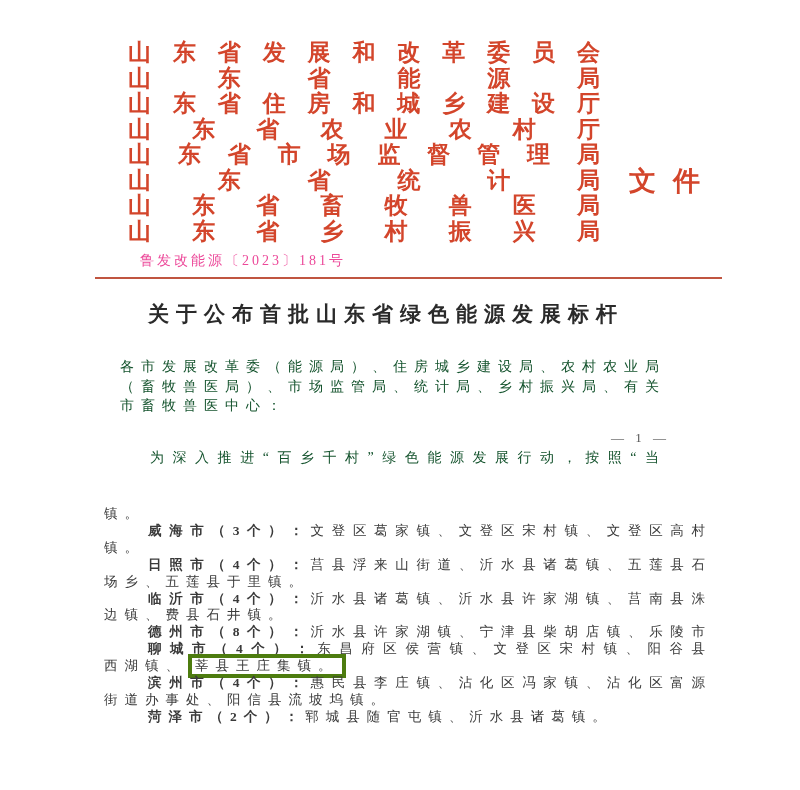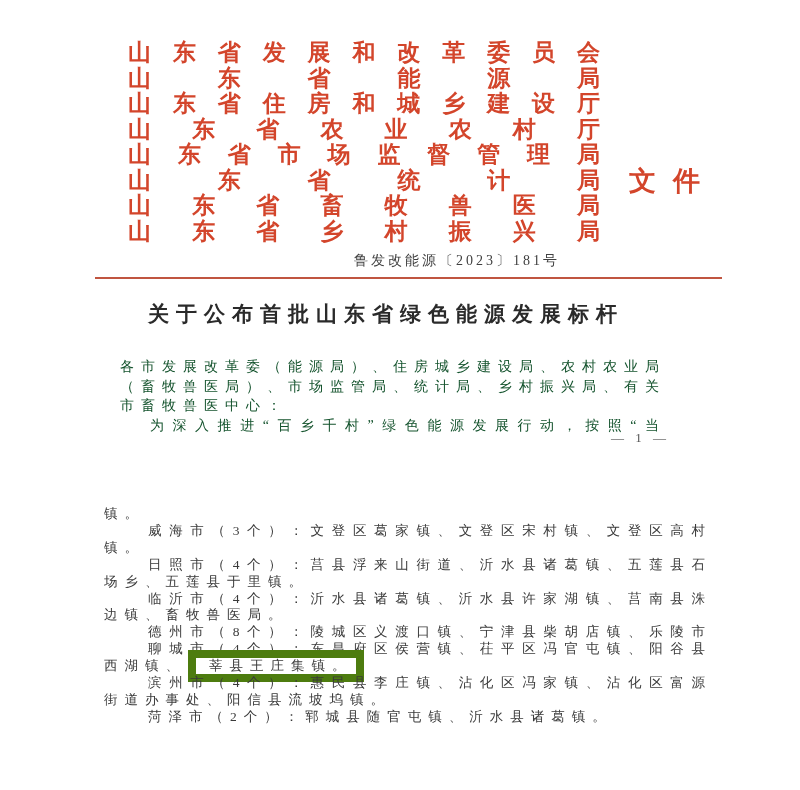--- a/index.html
+++ b/index.html
@@ -22,60 +22,60 @@
   .char-justify{display:flex;justify-content:space-between;}
 
   .doc-type{
     position:absolute;left:629px;top:125px;
     font-size:27px;font-weight:bold;color:#d3452b;
     letter-spacing:17px;white-space:nowrap;margin-top:38px;
   }
 
   .doc-number{
     position:absolute;left:140px;top:252px;width:420px;
-    text-align:right;font-size:14px;letter-spacing:3px;
-    color:#404040;white-space:nowrap;
+    text-align:left;font-size:14px;letter-spacing:3px;
+    color:#ec4899;white-space:nowrap;
   }
 
   .red-rule{
     position:absolute;left:95px;top:277px;width:627px;height:2px;
     background:#c05540;
   }
 
   
   .title{
     position:absolute;left:86px;top:301px;width:600px;
     text-align:center;font-size:21px;font-weight:bold;
     letter-spacing:7px;color:#2a2a2a;line-height:27px;
   }
 
   
   .p1-body{
     position:absolute;left:120px;top:357px;width:546px;
     font-size:14px;letter-spacing:7px;line-height:19.5px;color:#14532d;
   }
   .fill{text-align:justify;text-align-last:justify;}
-  .p1-indent{text-indent:30px;}
+  .p1-indent{text-indent:30px;margin-top:32px;}
 
   .page-num{
     position:absolute;left:611px;top:430px;
     font-size:13px;letter-spacing:4px;color:#555555;white-space:nowrap;
   }
 
   
   .p2{
     position:absolute;left:104px;top:506px;width:608px;
     font-size:13.5px;letter-spacing:7px;line-height:16.9px;color:#3a3a3a;
   }
   .p2-line{min-height:16.9px;}
   .indent{text-indent:44px;}
-  .city{font-weight:normal;}
+  .city{font-weight:bold;}
   .red-box{
-    border:8px solid #4d7c0f;
-    padding:0 3px 1px 13px;margin-left:2px;
+    border:4px solid #4d7c0f;
+    padding:0 3px 1px 3px;margin-left:2px;
   }
 </style>
 </head>
 <body>
 
 <div class="page">
 
   <div class="agencies">
     <div class="agency-line char-justify">
         <span>山</span>
@@ -182,22 +182,22 @@
 
   <div class="page-num">— 1 —</div>
 
   <div class="p2">
     <div class="p2-line"><span>镇。</span></div>
     <div class="p2-line indent fill"><span class="city">威海市（3个）：</span><span>文登区葛家镇、文登区宋村镇、文登区高村</span></div>
     <div class="p2-line"><span>镇。</span></div>
     <div class="p2-line indent fill"><span class="city">日照市（4个）：</span><span>莒县浮来山街道、沂水县诸葛镇、五莲县石</span></div>
     <div class="p2-line"><span>场乡、五莲县于里镇。</span></div>
     <div class="p2-line indent fill"><span class="city">临沂市（4个）：</span><span>沂水县诸葛镇、沂水县许家湖镇、莒南县洙</span></div>
-    <div class="p2-line"><span>边镇、畜牧兽医局。</span></div>
-    <div class="p2-line indent fill"><span class="city">德州市（8个）：</span><span>陵城区义渡口镇、宁津县柴胡店镇、乐陵市</span></div>
-    <div class="p2-line indent fill"><span class="city">聊城市（4个）：</span><span>东昌府区侯营镇、茌平区冯官屯镇、阳谷县</span></div>
+    <div class="p2-line"><span>边镇、费县石井镇。</span></div>
+    <div class="p2-line indent fill"><span class="city">德州市（8个）：</span><span>沂水县许家湖镇、宁津县柴胡店镇、乐陵市</span></div>
+    <div class="p2-line indent fill"><span class="city">聊城市（4个）：</span><span>东昌府区侯营镇、文登区宋村镇、阳谷县</span></div>
     <div class="p2-line"><span>西湖镇、</span><span class="red-box">莘县王庄集镇。</span></div>
     <div class="p2-line indent fill"><span class="city">滨州市（4个）：</span><span>惠民县李庄镇、沾化区冯家镇、沾化区富源</span></div>
     <div class="p2-line"><span>街道办事处、阳信县流坡坞镇。</span></div>
     <div class="p2-line indent"><span class="city">菏泽市（2个）：</span><span>郓城县随官屯镇、沂水县诸葛镇。</span></div>
   </div>
 
 </div>
 
 </body></html>

